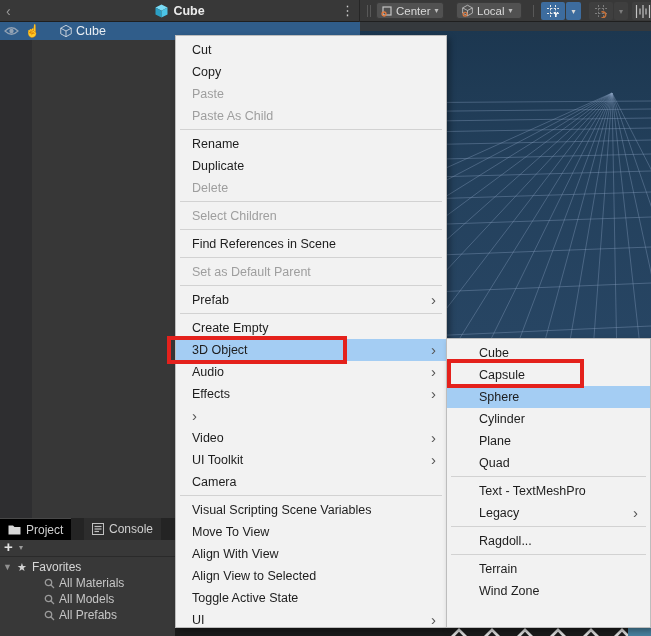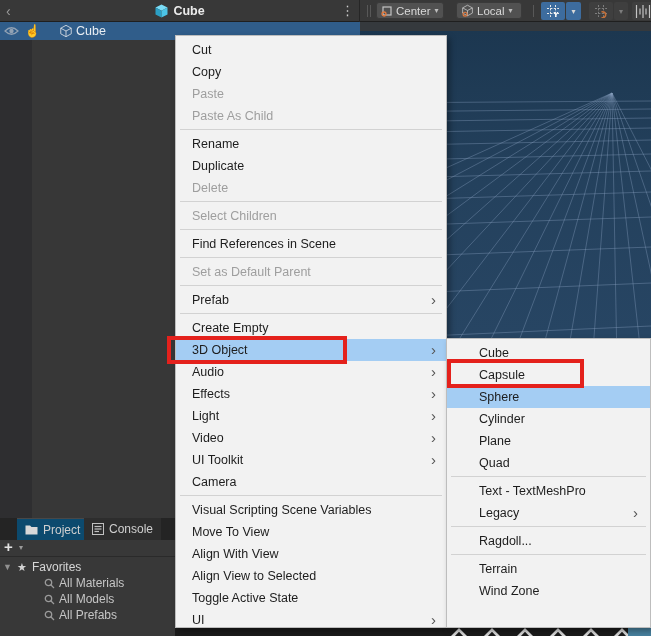--- a/index.html
+++ b/index.html
@@ -67,21 +67,21 @@
 
   
   .red-box{position:absolute;border:4px solid var(--red-annotation);box-sizing:border-box;pointer-events:none;}
   .red-box.b1{left:167px;top:336px;width:180px;height:28px;}
   .red-box.b2{left:447px;top:359px;width:137px;height:29px;}
 
   
   .project-panel{position:absolute;left:0;top:518px;width:175px;height:118px;background:#383838;}
   .pp-tabbar{position:absolute;left:0;top:0;width:175px;height:22px;background:#242424;}
   .pp-tab{position:absolute;top:0;height:22px;display:flex;align-items:center;gap:5px;padding:0 8px;box-sizing:border-box;}
-  .pp-tab.active{left:0;background:#0c4a6e;border-top:1px solid #484848;margin-left:17px;}
+  .pp-tab.active{left:0;background:#000000;border-top:1px solid #484848;}
   .pp-tab.inactive{left:84px;background:#2d2d2d;}
   .pp-tab .t{color:#cfcfcf;font-size:12px;}
   .pp-toolbar{position:absolute;left:0;top:22px;width:175px;height:17px;background:#383838;border-bottom:1px solid #2a2a2a;box-sizing:border-box;}
   .pp-plus{position:absolute;left:4px;top:-2px;color:#e2e2e2;font-size:15px;font-weight:bold;}
   .pp-plus-dd{position:absolute;left:19px;top:3px;color:#9a9a9a;font-size:8px;}
   .pp-tree{position:absolute;left:0;top:39px;width:175px;height:79px;}
   .tree-row{position:absolute;height:16px;display:flex;align-items:center;color:#c6c6c6;font-size:12px;}
   .fav-row{left:0;top:2px;}
   .fold-tri{color:#909090;font-size:9px;width:14px;padding-left:3px;}
   .star-ico{color:#d2d2d2;font-size:11px;width:15px;}
@@ -369,21 +369,20 @@
       </div>
       <div class="menu-item">
         <span class="mi-label">Audio</span>
         <span class="mi-arrow">›</span>
       </div>
       <div class="menu-item">
         <span class="mi-label">Effects</span>
         <span class="mi-arrow">›</span>
       </div>
       <div class="menu-item">
-        <span class="mi-label">Light</span>
         <span class="mi-arrow">›</span>
       </div>
       <div class="menu-item">
         <span class="mi-label">Video</span>
         <span class="mi-arrow">›</span>
       </div>
       <div class="menu-item">
         <span class="mi-label">UI Toolkit</span>
         <span class="mi-arrow">›</span>
       </div>

